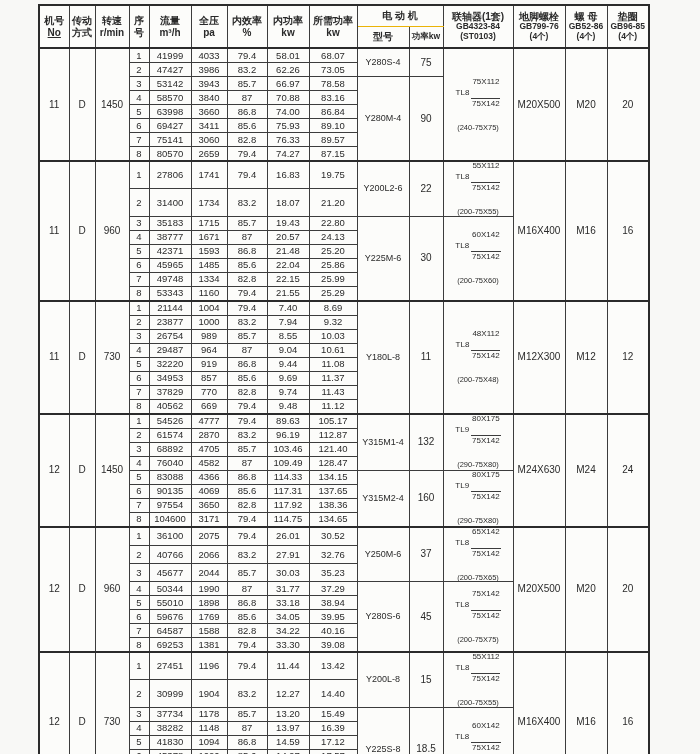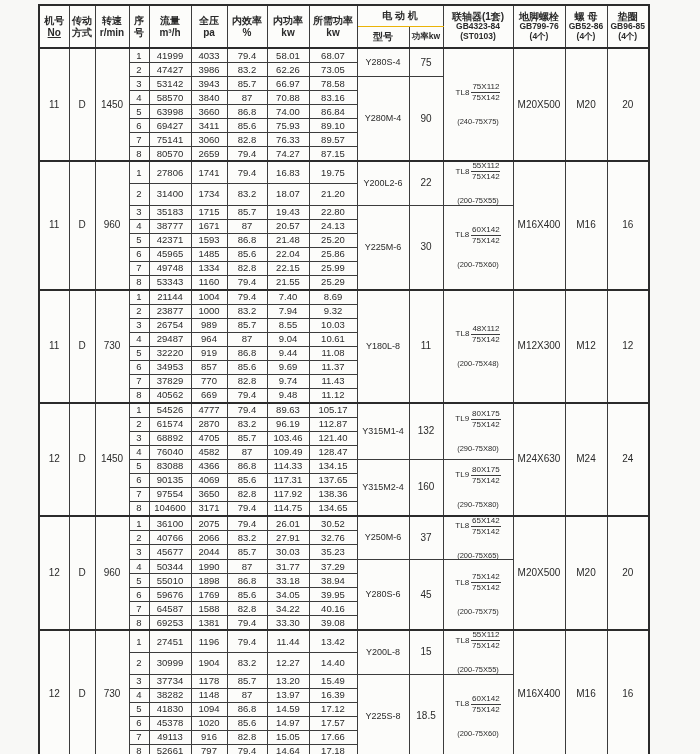--- a/index.html
+++ b/index.html
@@ -37,21 +37,21 @@
     font-size:9.5px;line-height:1;height:13px;
     white-space:nowrap;
   }
   tbody tr.section-start td{border-top:2px solid #2b2b2b;}
   td.group-cell{font-size:10px;}
   td.motor-model{font-size:9px;}
   .cpl{display:flex;flex-direction:column;align-items:center;justify-content:center;line-height:1;}
   .cpl-main{display:flex;align-items:center;justify-content:center;gap:2px;}
   .cpl-prefix{font-size:8px;}
   .frac{display:inline-flex;flex-direction:column;font-size:8px;}
-  .frac-top{border-bottom:1px solid #3c3c3c;padding:0 1px 1px 1px;}
+  .frac-top{border-bottom:1px solid #3c3c3c;padding:0 1px 12px 1px;}
   .frac-bot{padding-top:1px;}
   .cpl-note{font-size:7.5px;margin-top:16px;}
 </style>
 </head>
 <body>
 
 <div class="page">
 
   <table>
     <colgroup>

